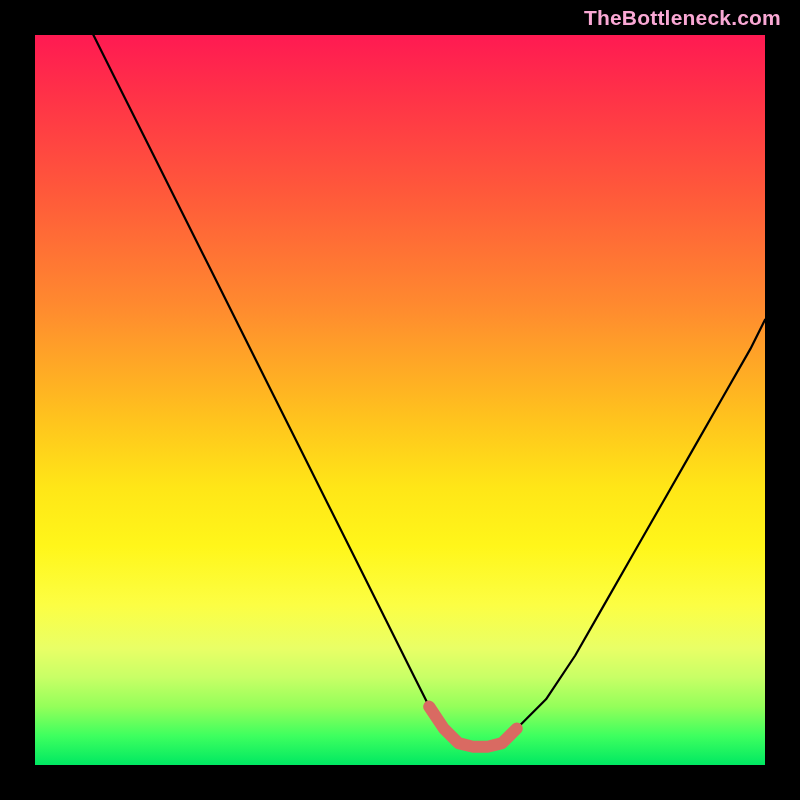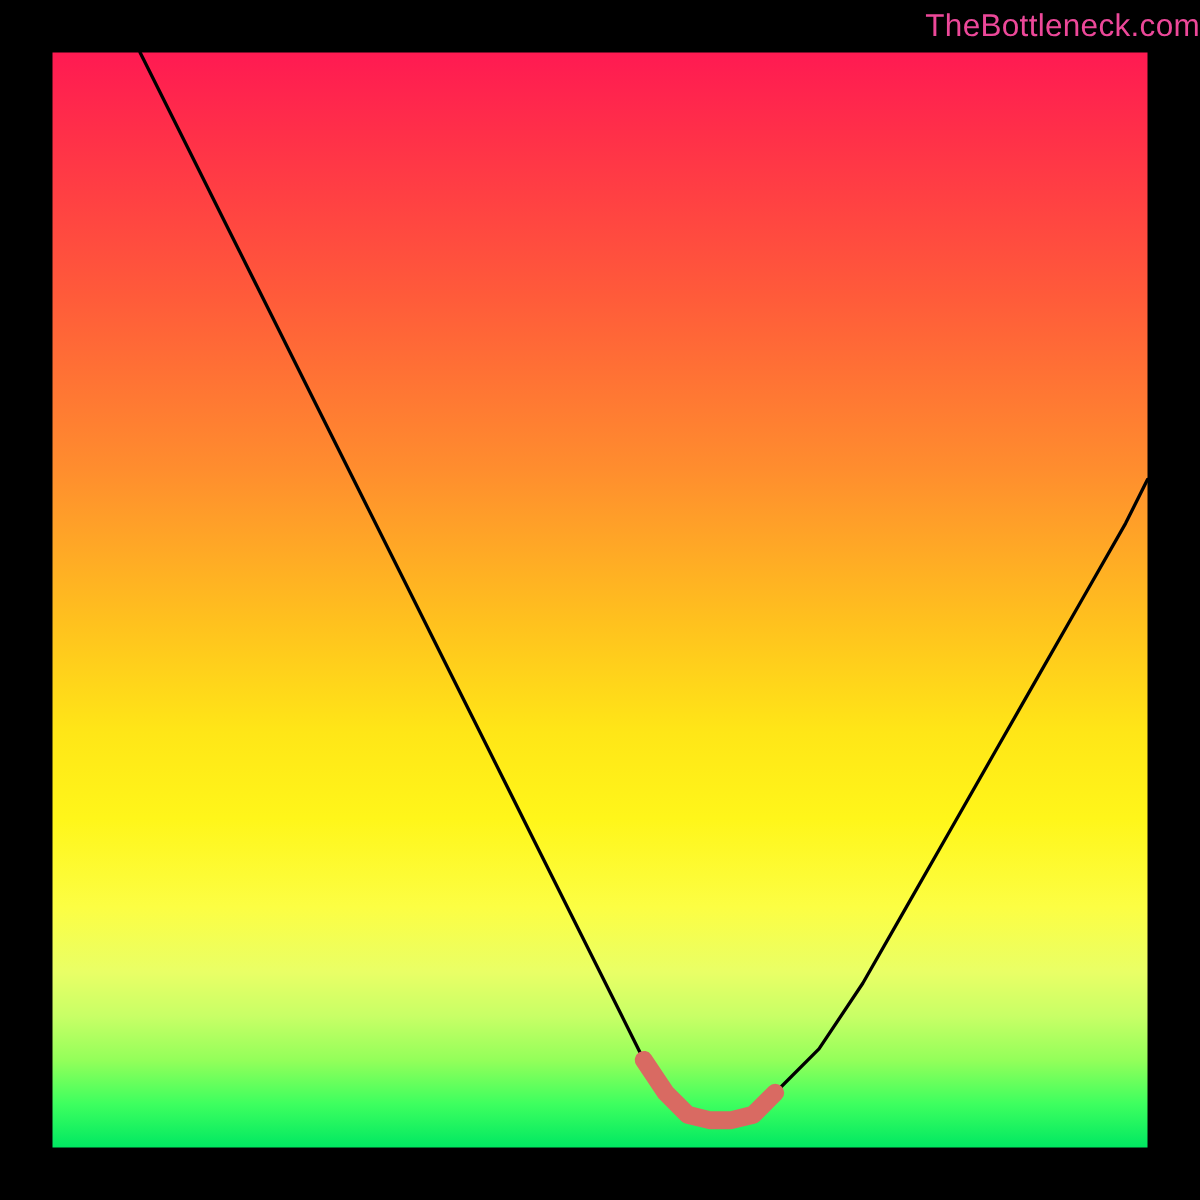--- a/index.html
+++ b/index.html
@@ -39,24 +39,24 @@
       #e9ff66 84%,
       #c8ff66 88%,
       #94ff5a 92%,
       #3eff5f 96%,
       #00e862 100%
     );
   }
   .watermark {
     position: absolute;
     top: 6px;
-    right: 0;
+    right: 19px;
     font-size: 21px;
-    font-weight: 400;
-    color: #ec4899;
+    font-weight: 700;
+    color: #f9a8d4;
     letter-spacing: 0.2px;
     user-select: none;
   }
   svg.curve {
     position: absolute;
     left: 0;
     top: 0;
     width: 730px;
     height: 730px;
     overflow: visible;

